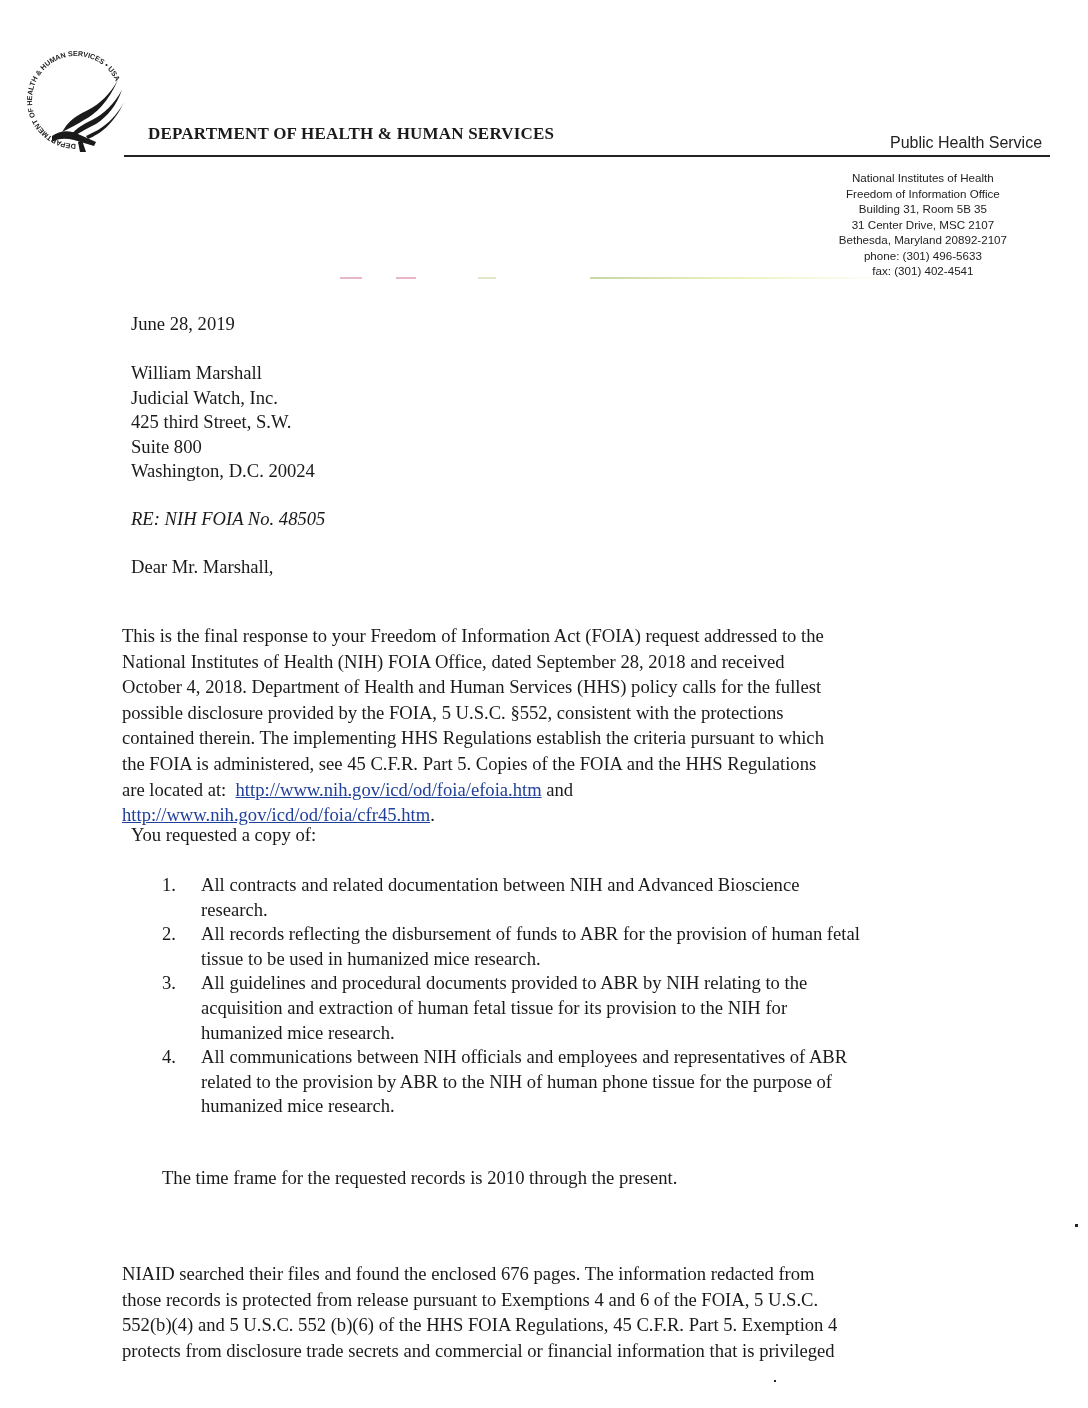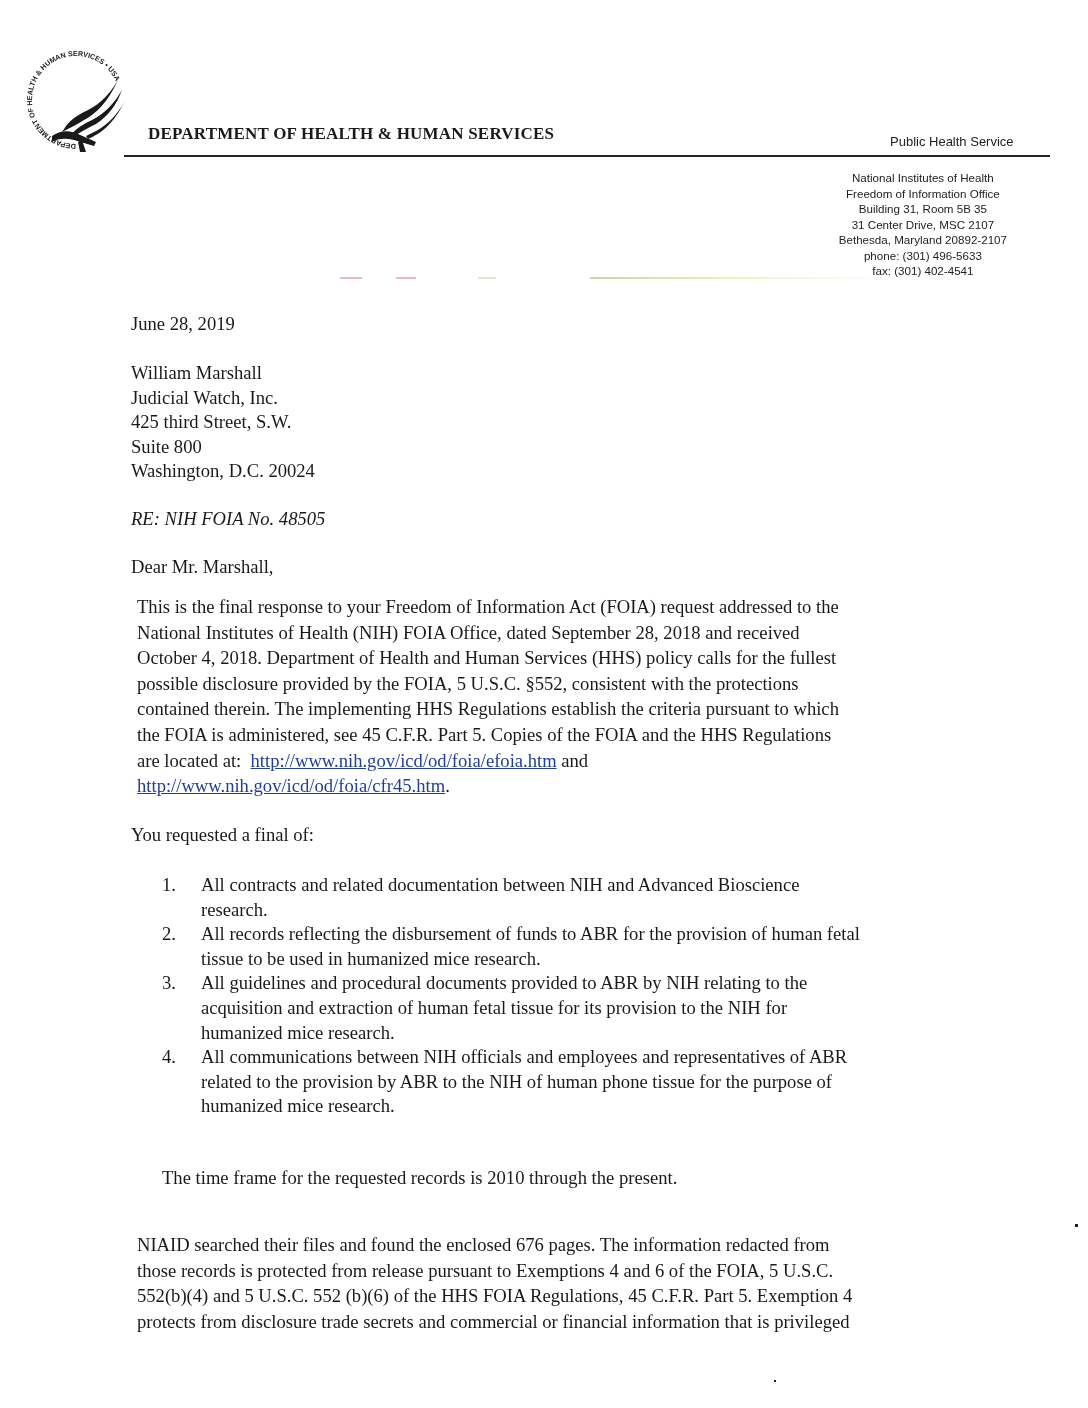--- a/index.html
+++ b/index.html
@@ -1,31 +1,31 @@
 <!DOCTYPE html>
 <html><head>
   <meta charset="utf-8">
   <style>
     html, body { margin: 0; padding: 0; background: #ffffff; }
     body { width: 1088px; height: 1408px; position: relative; overflow: hidden; color: #1a1a1a; }
     .abs { position: absolute; }
     .logo { left: 22px; top: 44px; width: 108px; height: 110px; }
     .dept { left: 148px; top: 124px; font-family: "Liberation Serif", serif; font-weight: bold; font-size: 17px; letter-spacing: 0.2px; color: #1a1a1a; white-space: nowrap; }
-    .phs { left: 890px; top: 134px; font-family: "Liberation Sans", sans-serif; font-size: 13px; color: #222; white-space: nowrap; }
+    .phs { left: 890px; top: 134px; font-family: "Liberation Sans", sans-serif; font-size: 16px; color: #222; white-space: nowrap; }
     .rule { left: 124px; top: 155px; width: 926px; height: 2px; background: #222; }
     .addr { right: 81px; top: 170px; font-family: Liberation Sans, sans-serif; font-size: 11.6px; line-height: 15.5px; text-align: center; color: #222; }
     .addr div { white-space: nowrap; }
     .faint { top: 277px; height: 2px; }
     .letter { font-family: "Liberation Serif", serif; font-size: 18.6px; color: #1a1a1a; }
     .line { white-space: nowrap; }
     .date { left: 131px; top: 313px; }
     .recipient { left: 131px; top: 361px; line-height: 24.6px; }
     .re { left: 131px; top: 508px; font-style: italic; }
     .salutation { left: 131px; top: 556px; }
-    .para { left: 137px; width: 820px; line-height: 25.6px; }
+    .para { left: 122px; width: 820px; line-height: 25.6px; margin-top: 29px; }
     .p1 { top: 594px; }
     .link { color: #1f3f9a; text-decoration: underline; }
     .req { left: 131px; top: 824px; }
     .list { left: 162px; top: 873px; width: 810px; line-height: 24.6px; }
     .item { display: flex; }
     .num { width: 39px; flex: none; }
     .itxt { flex: 1; }
     .timeframe { left: 162px; top: 1167px; }
     .p2 { top: 1232px; line-height: 25.5px; }
     .speck { width: 3px; height: 3px; background: #222; }
@@ -87,21 +87,21 @@
   <div class="line">This is the final response to your Freedom of Information Act (FOIA) request addressed to the</div>
   <div class="line">National Institutes of Health (NIH) FOIA Office, dated September 28, 2018 and received</div>
   <div class="line">October 4, 2018.  Department of Health and Human Services (HHS) policy calls for the fullest</div>
   <div class="line">possible disclosure provided by the FOIA, 5 U.S.C. §552, consistent with the protections</div>
   <div class="line">contained therein.  The implementing HHS Regulations establish the criteria pursuant to which</div>
   <div class="line">the FOIA is administered, see 45 C.F.R. Part 5.  Copies of the FOIA and the HHS Regulations</div>
   <div class="line"><span style="white-space:pre;">are located at:  </span><a class="link">http://www.nih.gov/icd/od/foia/efoia.htm</a><span style="white-space:pre;"> and</span></div>
   <div class="line"><a class="link">http://www.nih.gov/icd/od/foia/cfr45.htm</a><span>.</span></div>
 </div>
 
-<div class="abs letter line req">You requested a final of:</div>
+<div class="abs letter line req">You requested a copy of:</div>
 
 <div class="abs letter list">
   <div class="item">
     <span class="num">1.</span>
     <div class="itxt">
       <div class="line">All contracts and related documentation between NIH and Advanced Bioscience</div>
       <div class="line">research.</div>
     </div>
   </div>
   <div class="item">

